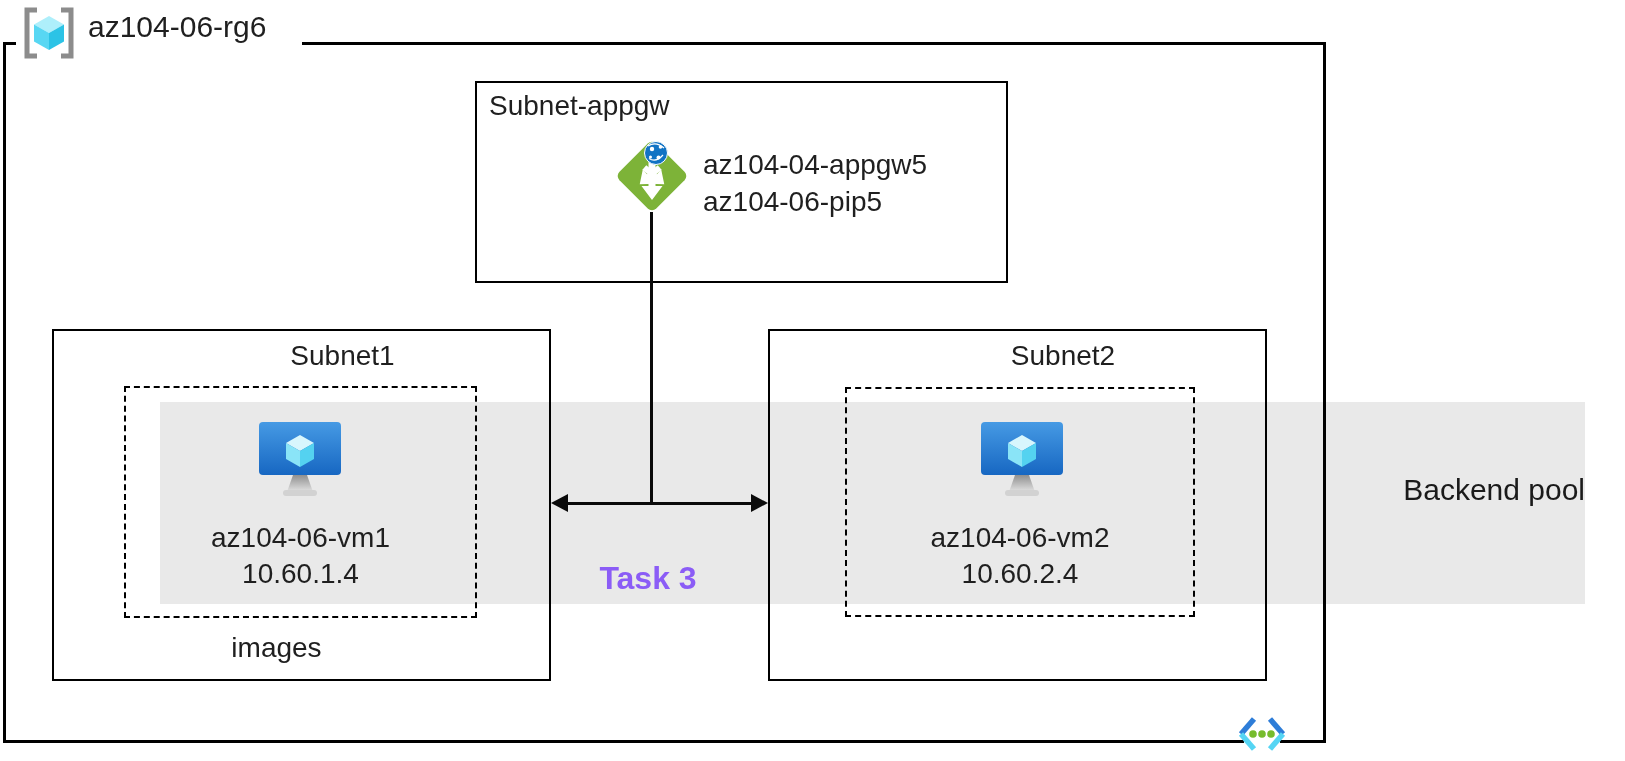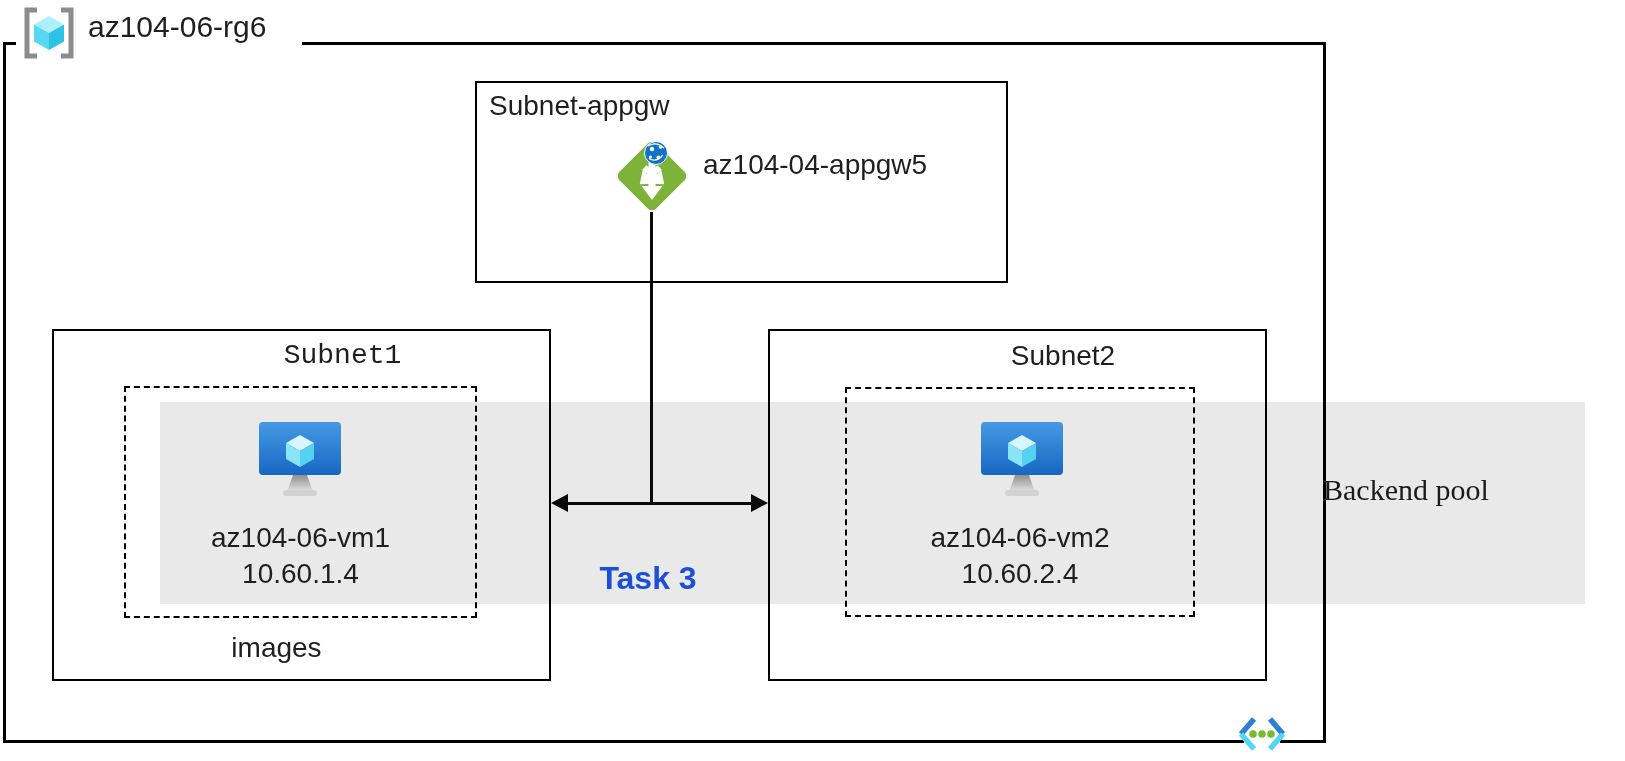--- a/index.html
+++ b/index.html
@@ -22,37 +22,37 @@
   
   .connector-v{position:absolute;left:650px;top:212px;width:3px;height:292px;background:#0a0a0a;z-index:2;}
   .arrow-line{position:absolute;left:562px;top:502px;width:195px;height:3px;background:#0a0a0a;z-index:2;}
   .arrowhead-left{position:absolute;left:551px;top:494px;width:0;height:0;border-top:9px solid transparent;border-bottom:9px solid transparent;border-right:17px solid #0a0a0a;z-index:2;}
   .arrowhead-right{position:absolute;left:751px;top:494px;width:0;height:0;border-top:9px solid transparent;border-bottom:9px solid transparent;border-left:17px solid #0a0a0a;z-index:2;}
   
   .subnet-box{position:absolute;top:329px;width:495px;height:348px;border:2px solid #000;z-index:1;background:transparent;}
   .subnet1-box{left:52px;}
   .subnet2-box{left:768px;}
   .subnet-label{position:absolute;top:340px;font-size:28px;line-height:32px;text-align:center;z-index:3;}
-  .subnet1-label{left:52px;width:581px;font-family:Liberation Mono, monospace;}
+  .subnet1-label{left:52px;width:581px;}
   .subnet2-label{left:768px;width:590px;}
   .dashed-box{position:absolute;border:2px dashed #000;z-index:1;background:transparent;}
   .dashed1{left:124px;top:386px;width:349px;height:228px;}
   .dashed2{left:845px;top:387px;width:346px;height:226px;}
   .vm-icon{position:absolute;top:421px;z-index:3;}
   .vm1-icon{left:258px;}
   .vm2-icon{left:980px;}
   .vm-text{position:absolute;top:520px;font-size:28px;line-height:36px;text-align:center;z-index:3;}
   .vm1-text{left:124px;width:353px;}
   .vm2-text{left:845px;width:350px;}
   .caption{position:absolute;top:631px;font-size:28px;line-height:34px;text-align:center;z-index:3;}
   .caption1{left:100px;width:353px;}
   .caption2{left:845px;width:350px;}
   
-  .task-label{position:absolute;left:548px;top:560px;width:200px;text-align:center;font-size:32px;line-height:36px;font-weight:bold;color:#1d4ed8;z-index:3;}
-  .backend-label{position:absolute;left:1323px;top:472px;width:262px;text-align:left;font-size:30px;line-height:36px;color:#1a1a1a;z-index:3;font-family:Liberation Serif, serif;}
+  .task-label{position:absolute;left:548px;top:560px;width:200px;text-align:center;font-size:32px;line-height:36px;font-weight:bold;color:#8b5cf6;z-index:3;}
+  .backend-label{position:absolute;left:1323px;top:472px;width:262px;text-align:right;font-size:30px;line-height:36px;color:#1a1a1a;z-index:3;}
   .vnet-icon{position:absolute;left:1235px;top:714px;z-index:3;}
 </style>
 </head>
 <body>
 
 <div class="canvas">
 
   <svg width="0" height="0" style="position:absolute" aria-hidden="true">
     <defs>
       <linearGradient id="scr" x1="0" y1="0" x2="0" y2="1">
@@ -95,20 +95,21 @@
       <circle cx="40" cy="17" r="2.2" fill="#fff"></circle>
       <circle cx="48.5" cy="15" r="1.8" fill="#fff"></circle>
       <circle cx="46.5" cy="25.5" r="2" fill="#fff"></circle>
       <circle cx="38.5" cy="25" r="1.5" fill="#fff"></circle>
       <path d="M36 14 Q44 9 52 16" stroke="#fff" stroke-width="1.2" fill="none"></path>
       <path d="M37 26.5 Q44 31 51 23" stroke="#fff" stroke-width="1.2" fill="none"></path>
     </svg>
   </span>
   <div class="appgw-text">
     <div>az104-04-appgw5</div>
+    <div>az104-06-pip5</div>
   </div>
 
   <div class="connector-v"></div>
   <div class="arrow-line"></div>
   <div class="arrowhead-left"></div>
   <div class="arrowhead-right"></div>
 
   <div class="subnet-box subnet1-box"></div>
   <div class="subnet-label subnet1-label">Subnet1</div>
   <div class="dashed-box dashed1"></div>

